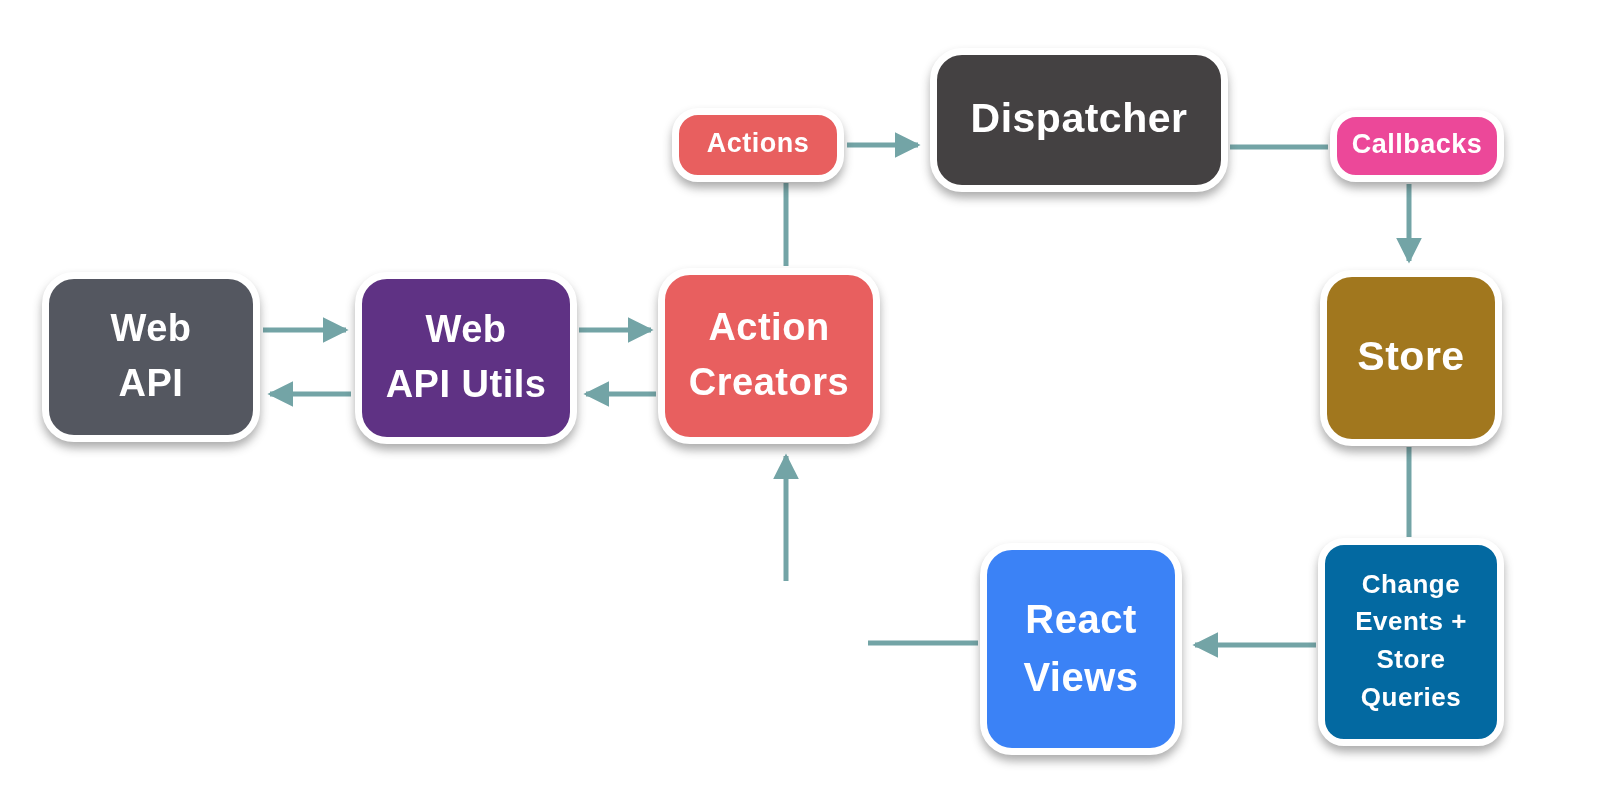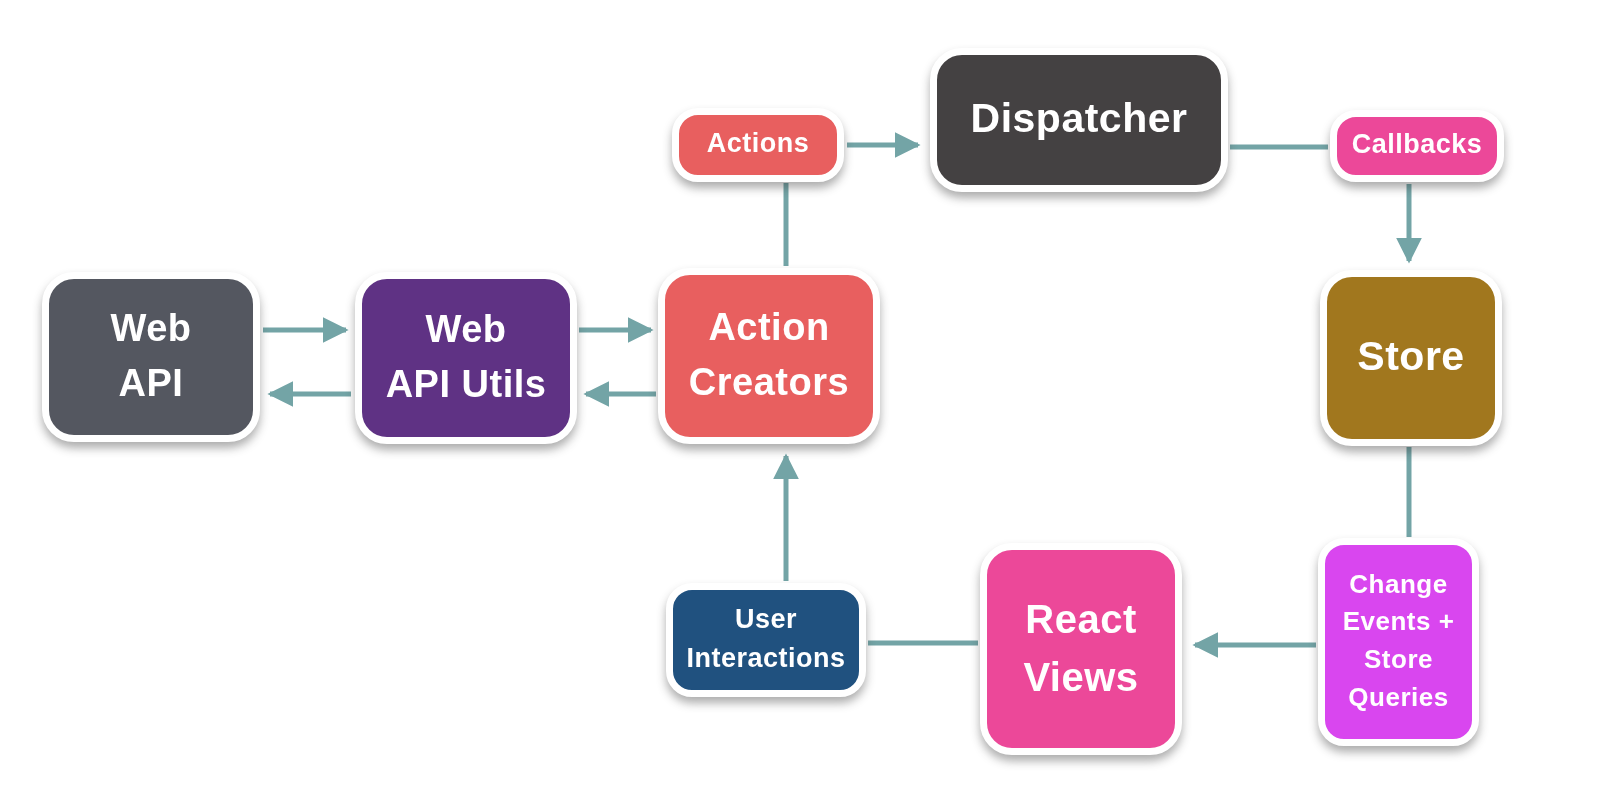--- a/index.html
+++ b/index.html
@@ -98,30 +98,26 @@
   </div>
 
   <div class="node r-sm" style="left: 1330px; top: 110px; width: 174px; height: 72px; font-size: 27px; background-color: #ec4899;">
     <span class="label">Callbacks</span>
   </div>
 
   <div class="node r-lg" style="left: 1320px; top: 270px; width: 182px; height: 176px; font-size: 41px; background-color: rgb(161, 119, 30);">
     <span class="label">Store</span>
   </div>
 
-  <div class="node r-sm" style="left: 1318px; top: 538px; width: 161px; height: 208px; font-size: 26px; background-color: #d946ef;">
+  <div class="node r-sm" style="left: 1318px; top: 538px; width: 186px; height: 208px; font-size: 26px; background-color: #0369a1;">
     <span class="label">Change
 Events +
 Store
 Queries</span>
   </div>
 
-  <div class="node r-lg" style="left: 980px; top: 543px; width: 202px; height: 212px; font-size: 40px; background-color: #ec4899; text-align: center;">
+  <div class="node r-lg" style="left: 980px; top: 543px; width: 202px; height: 212px; font-size: 40px; background-color: #3b82f6; text-align: center;">
     <span class="label">React
 Views</span>
   </div>
 
-  <div class="node r-sm" style="left: 666px; top: 583px; width: 200px; height: 114px; font-size: 27px; background-color: rgb(32, 81, 127);">
-    <span class="label">User
-Interactions</span>
-  </div>
 
 </div>
 
 </body></html>

